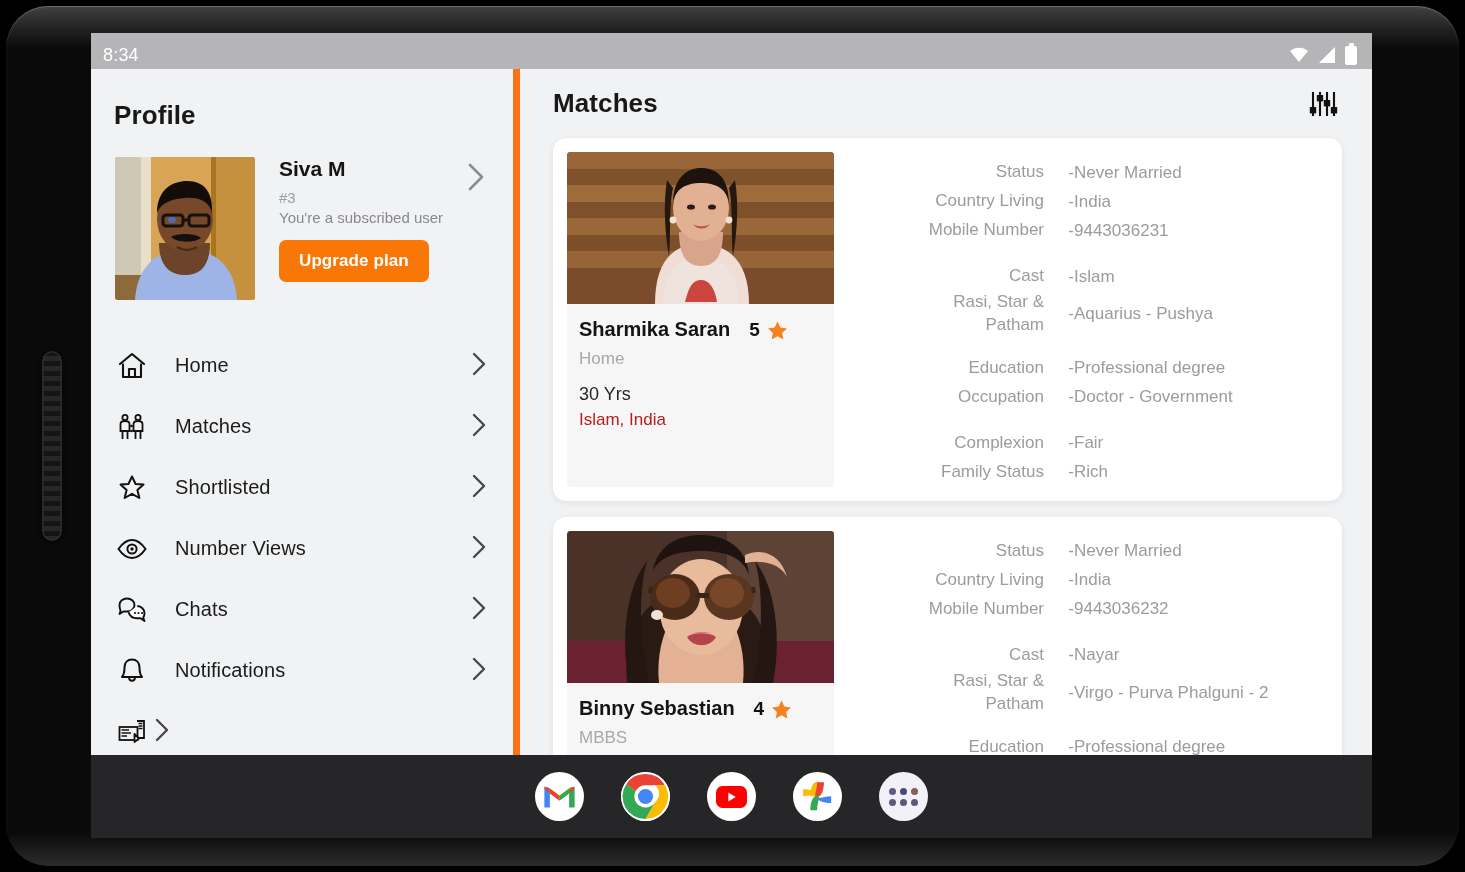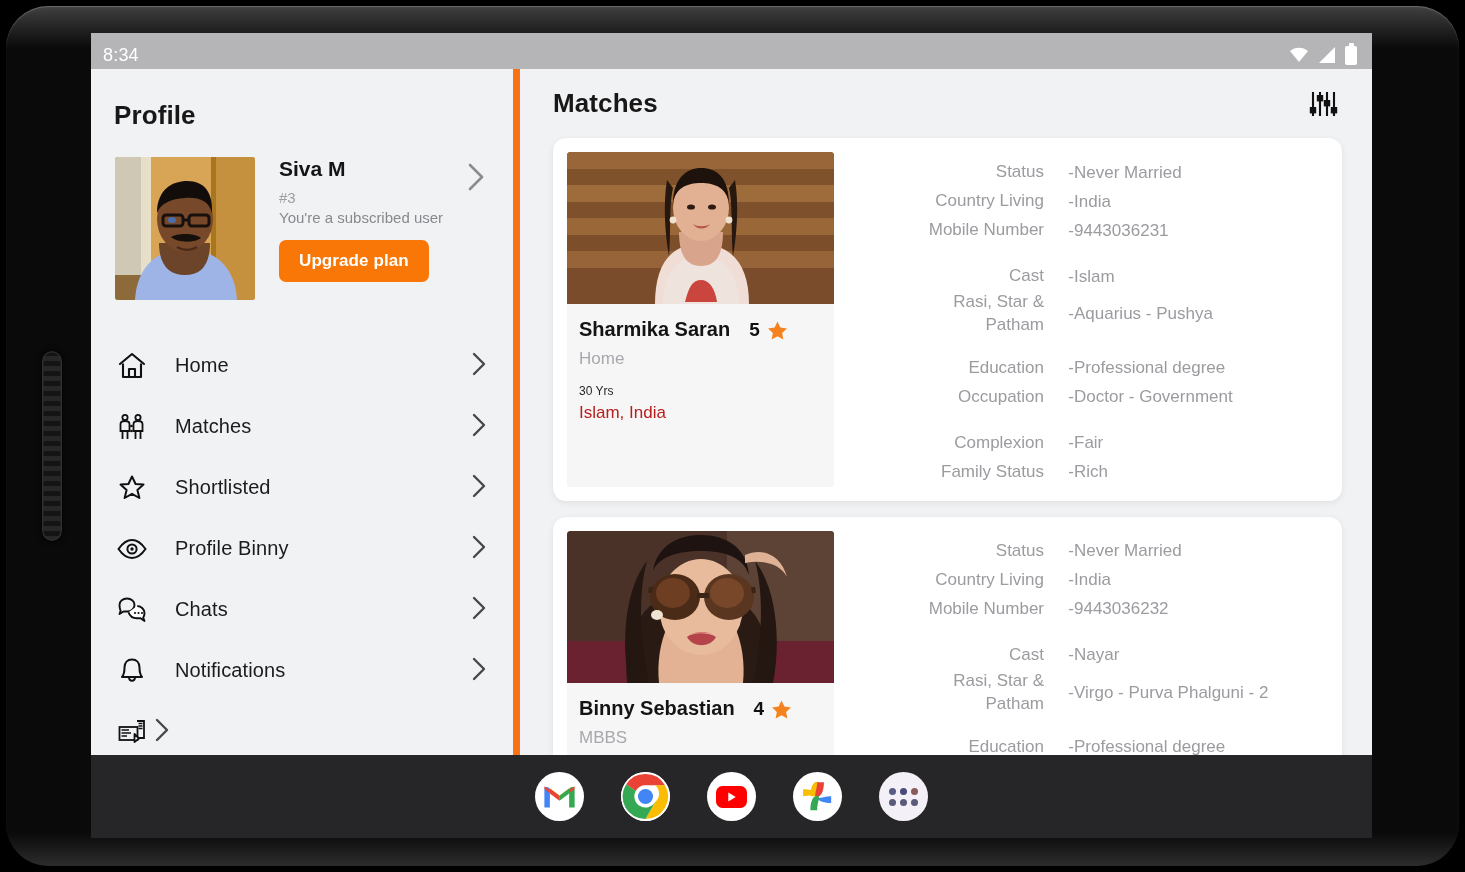--- a/index.html
+++ b/index.html
@@ -112,21 +112,21 @@
     display:flex; padding:14px 14px 14px 14px; min-height:320px;
   }
   .card-left{ width:267px; flex:0 0 267px; background:#f6f6f7; border-radius:4px; overflow:hidden;}
   .card-photo{ width:267px; height:152px; overflow:hidden; position:relative; background:#7a5232; }
   .card-info{ padding:14px 0 12px 12px; }
   .ci-name-row{ display:flex; align-items:flex-end; }
   .ci-name{ font-size:20px; font-weight:bold; color:#141414; }
   .ci-rating{ font-size:19px; font-weight:bold; color:#111; padding-left:19px; }
   .ci-star{ padding-left:7px; display:flex; }
   .ci-sub{ font-size:17px; color:#a8a8ad; margin-top:8px; }
-  .ci-age{ font-size:12px; color:#262626; margin-top:15px; }
+  .ci-age{ font-size:18px; color:#262626; margin-top:15px; }
   .ci-loc{ font-size:17px; color:#b91c1c; margin-top:5px; }
 
   .card-right{ flex:1; padding:6px 0 0 25px; }
   .field-group{ margin-bottom:17px;text-align:right; }
   .field-group:last-child{ margin-bottom:0; }
   .field{ display:flex; align-items:center; min-height:29px; }
   .f-label{ width:185px; flex:0 0 185px; font-size:17px; color:#9b9ba0; line-height:1.35; }
   .f-dash{ width:30px; flex:0 0 30px; font-size:17px; color:#9b9ba0; }
   .f-val{ font-size:17px; color:#9b9ba0; }
   .field.multiline{ align-items:center; }
@@ -260,21 +260,21 @@
           </div>
 
           <div class="menu-item">
             <span class="mi-icon">
               <svg width="30" height="30" viewBox="0 0 30 30">
                   <path d="M1.5 15 C6 8.5 11 6 15 6 C19 6 24 8.5 28.5 15 C24 21.5 19 24 15 24 C11 24 6 21.5 1.5 15 Z" fill="none" stroke="#111" stroke-width="2"></path>
                   <circle cx="15" cy="15" r="4.6" fill="none" stroke="#111" stroke-width="2"></circle>
                   <circle cx="15" cy="15" r="1.7" fill="#111"></circle>
                 </svg>
             </span>
-            <span class="mi-label">Profile Binny</span>
+            <span class="mi-label">Number Views</span>
             <span class="chev">
               <svg width="15" height="24" viewBox="0 0 15 24">
                   <path d="M2 2 L12 12 L2 22" fill="none" stroke="#3a3a3d" stroke-width="2.4" stroke-linecap="round" stroke-linejoin="round"></path>
                 </svg>
             </span>
           </div>
 
           <div class="menu-item">
             <span class="mi-icon">
               <svg width="30" height="30" viewBox="0 0 30 30">

